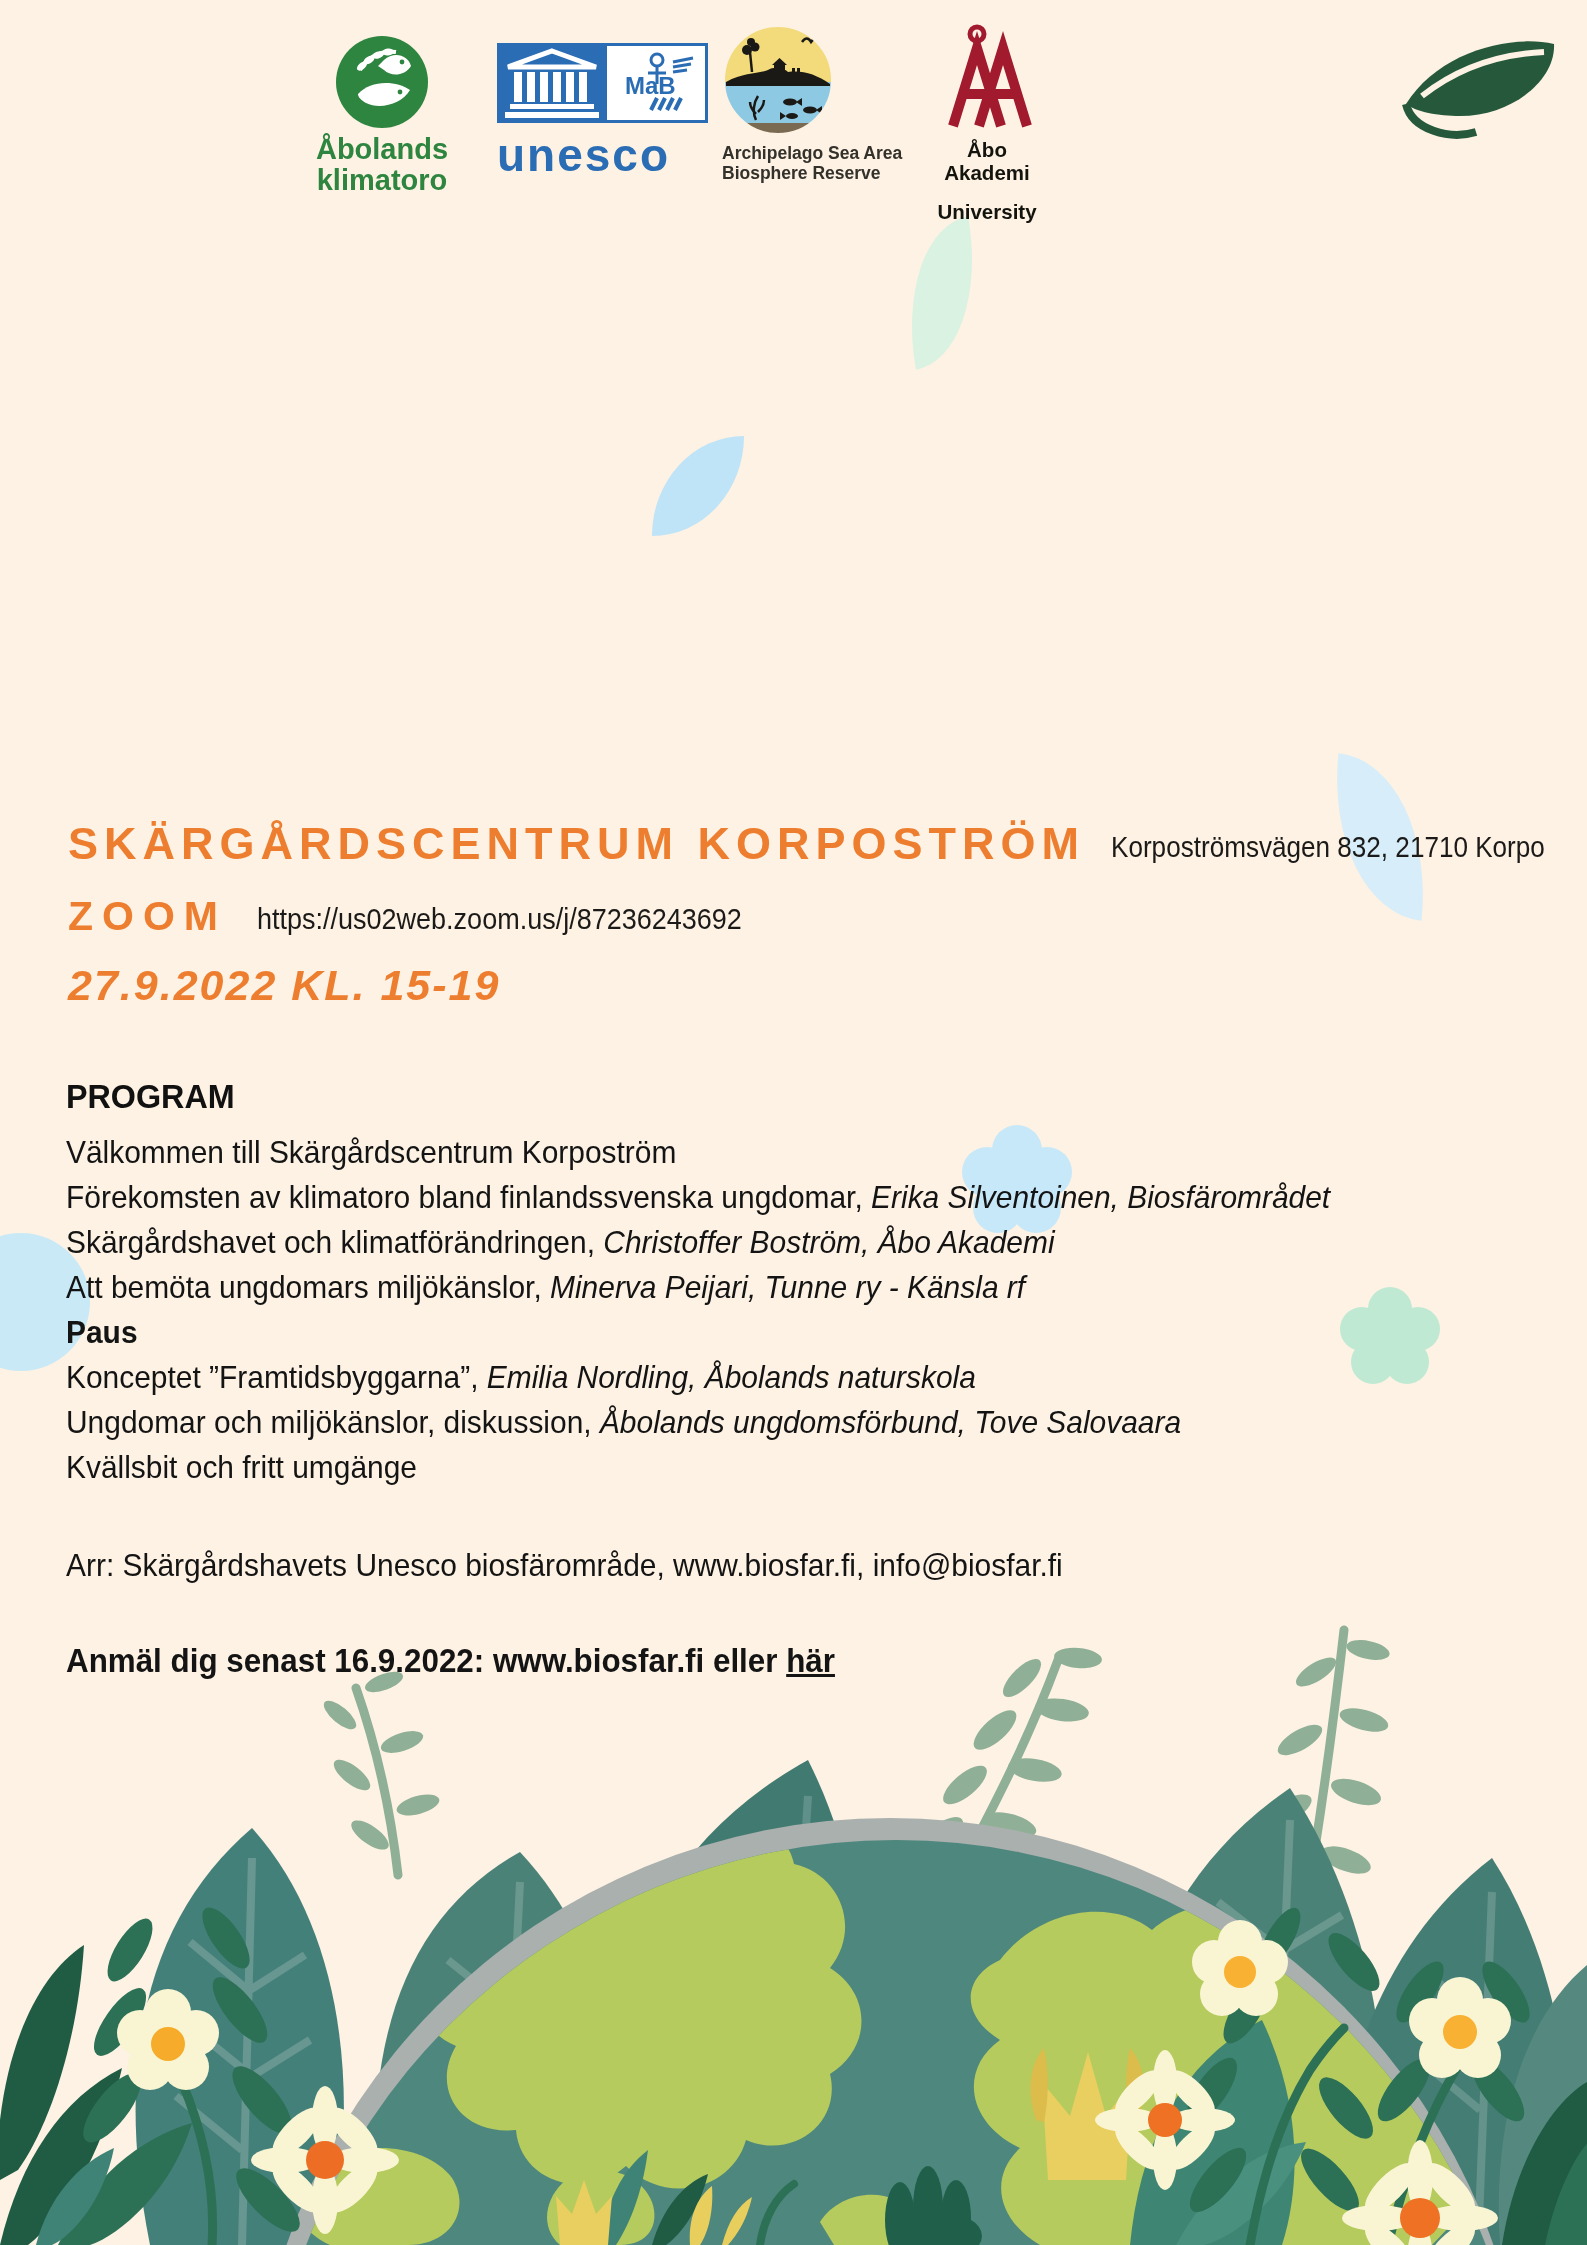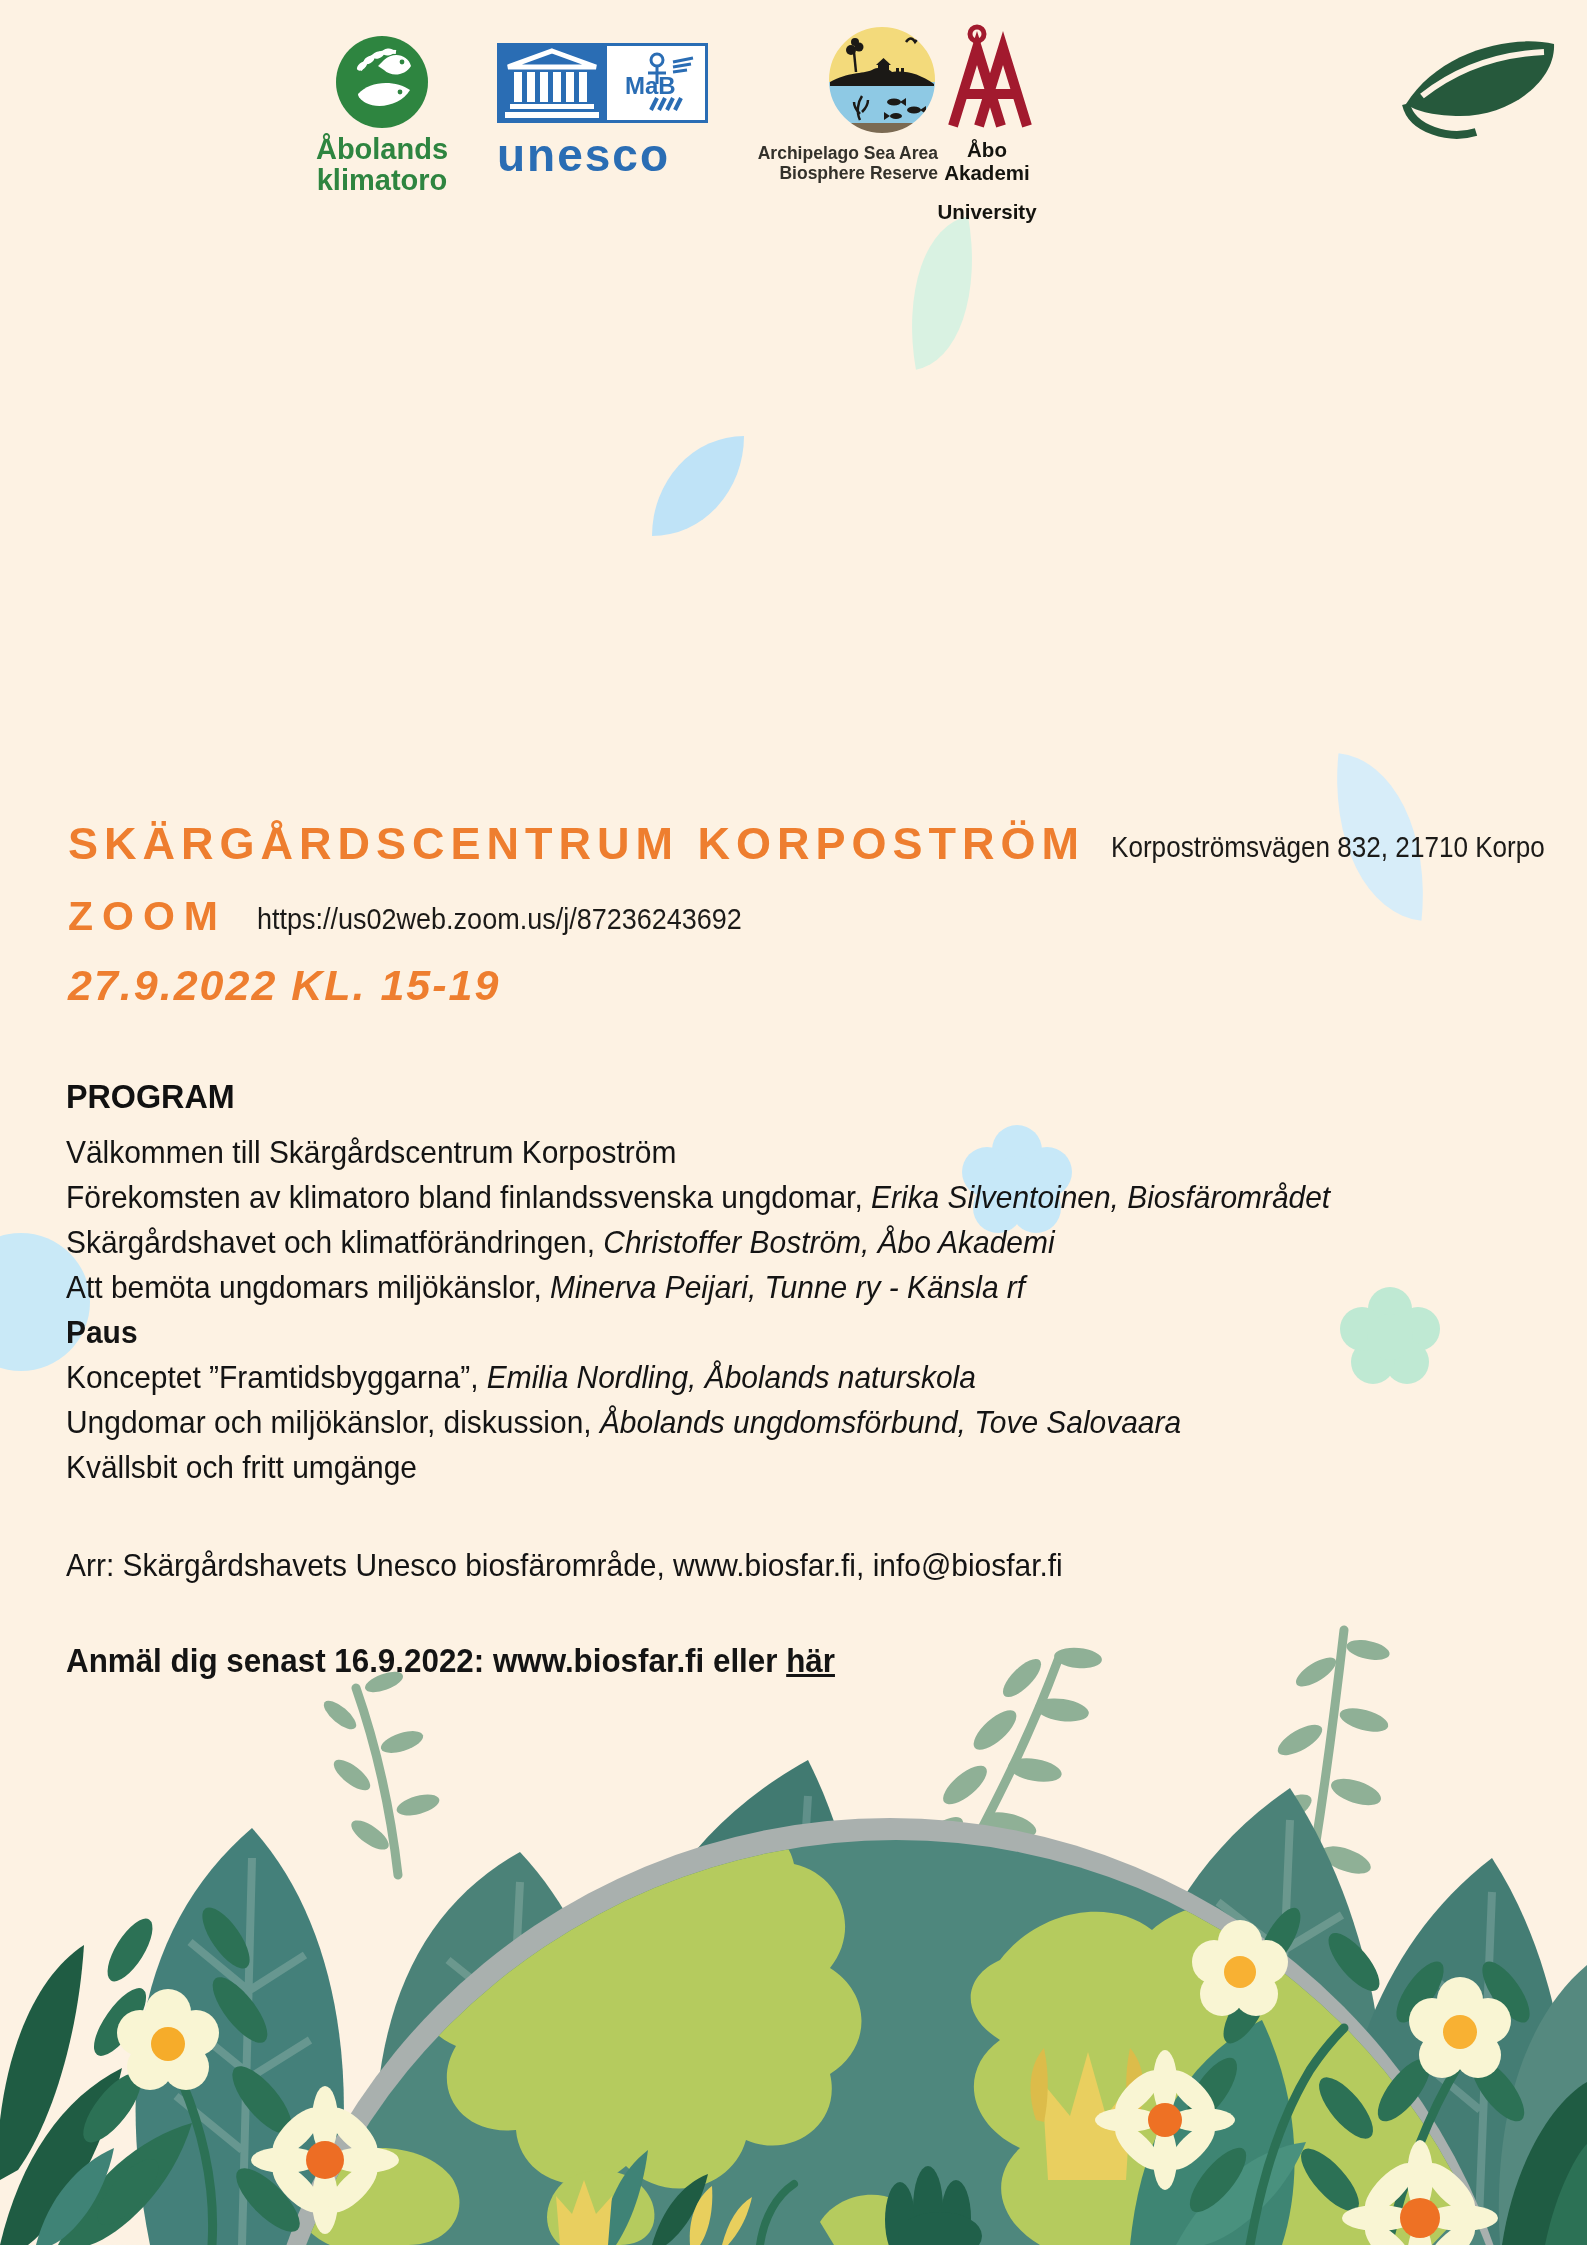--- a/index.html
+++ b/index.html
@@ -13,21 +13,21 @@
   .leaf3{left:1330px;top:758px;width:100px;height:158px;background:#d7edf9;border-radius:0 100% 0 100%;transform:rotate(6deg);}
   .blob{position:absolute;z-index:0;left:-48px;top:1233px;width:138px;height:138px;border-radius:50%;background:#c9e9f7;}
   .dflower{position:absolute;z-index:0;}
   
   .logo-ab{left:300px;top:36px;width:164px;text-align:center;color:#2e8540;font-weight:bold;font-size:29px;line-height:31px;}
   .logo-un{left:497px;top:43px;width:216px;}
   .u-boxes{display:flex;height:80px;}
   .u-blue{width:104px;background:#2a6db4;border:3px solid #2a6db4;}
   .u-mab{width:98px;background:#fff;border:3px solid #2a6db4;border-left:none;display:flex;align-items:center;justify-content:center;}
   .u-word{font-weight:bold;font-size:46px;letter-spacing:2px;color:#2a6db4;margin-top:5px;font-family:Liberation Sans, sans-serif;}
-  .logo-ar{left:722px;top:24px;width:216px;text-align:right;}
+  .logo-ar{left:722px;top:24px;width:216px;text-align:left;}
   .ar-cap{font-size:17.5px;font-weight:bold;color:#33312b;line-height:20px;margin-top:3px;}
   .logo-aa{left:922px;top:22px;width:130px;text-align:center;}
   .aa-cap{font-size:20.5px;font-weight:bold;color:#14140f;line-height:23px;margin-top:2px;}
   .logo-hbv{left:1222px;top:34px;width:345px;text-align:center;z-index:2;
             font-family:"DejaVu Serif",serif;font-weight:bold;font-size:58px;line-height:53px;
             letter-spacing:-1px;color:#26593c;}
   .hbv-leaf{left:1398px;top:36px;z-index:1;}
   
   .title{left:66px;top:202px;z-index:2;font-family:"DejaVu Serif",serif;font-weight:bold;
          font-size:174px;line-height:196px;letter-spacing:-4px;color:#1d5b51;white-space:nowrap;}

